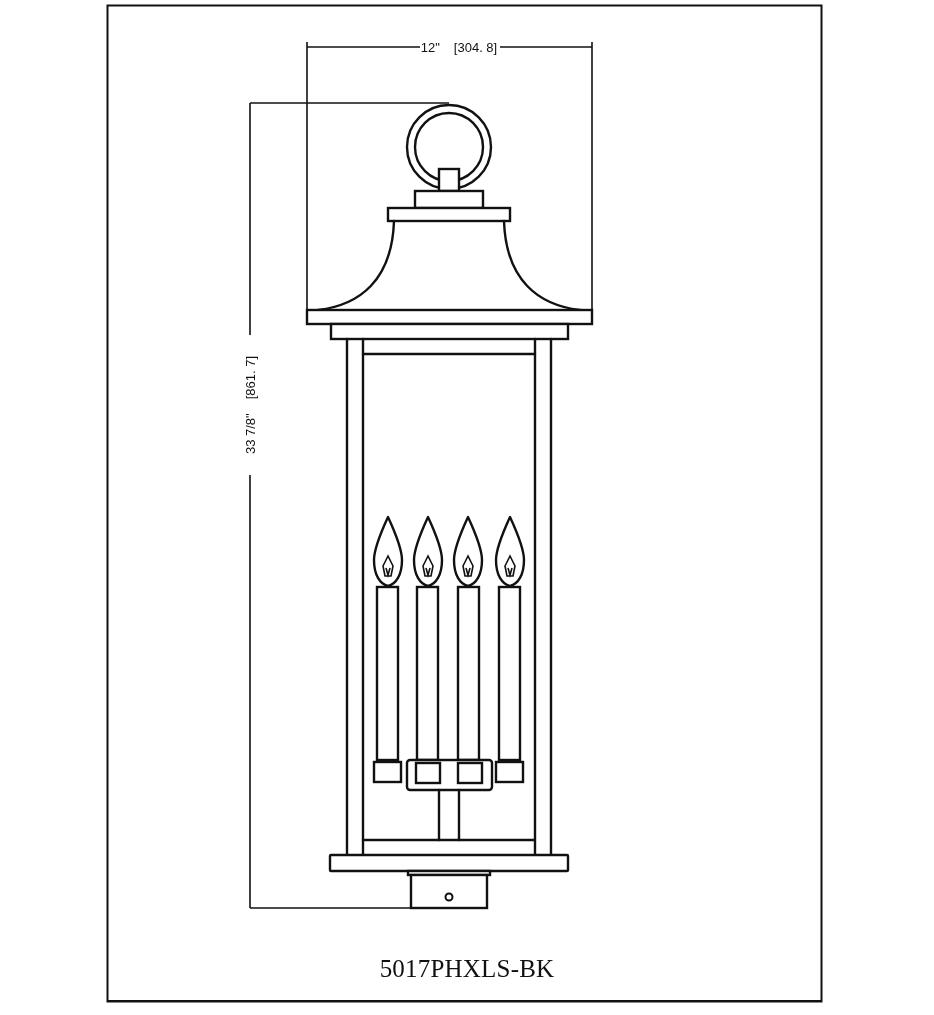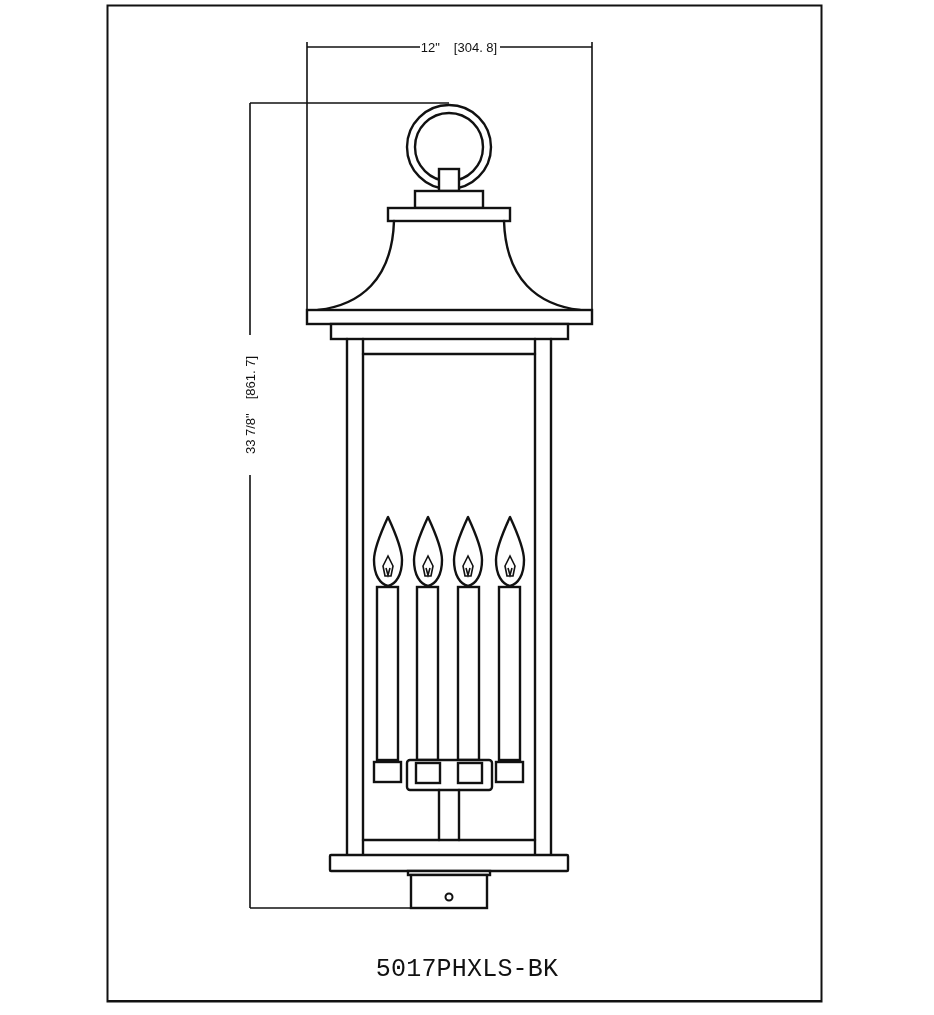--- a/index.html
+++ b/index.html
@@ -2,21 +2,21 @@
 <html><head>
 <meta charset="utf-8">
 <style>
   html, body { margin: 0; padding: 0; background: #ffffff; }
   body { width: 934px; height: 1015px; position: relative; overflow: hidden; font-family: "Liberation Sans", sans-serif; }
   #drawing { position: absolute; left: 0; top: 0; }
   .stroke { fill: none; stroke: #111111; stroke-width: 2.4; stroke-linejoin: round; stroke-linecap: round; }
   .thin { fill: none; stroke: #111111; stroke-width: 1.6; }
   .fillw { fill: #ffffff; stroke: #111111; stroke-width: 2.4; }
   .dimtext { font-family: "Liberation Sans", sans-serif; font-size: 13px; fill: #111111; }
-  .label { position: absolute; left: 0; width: 934px; top: 955px; text-align: center; font-family: Liberation Mono, monospace; font-size: 25px; color: #111111; letter-spacing: 0.2px; }
+  .label { position: absolute; left: 0; width: 934px; top: 955px; text-align: center; font-family: Liberation Serif, serif; font-size: 25px; color: #111111; letter-spacing: 0.2px; }
 </style>
 </head>
 <body>
 
 <svg id="drawing" width="934" height="1015" viewBox="0 0 934 1015" xmlns="http://www.w3.org/2000/svg">
 
   <rect x="107.5" y="5.5" width="714" height="996" fill="none" stroke="#111" stroke-width="2"></rect>
 
   <g>
     <line class="thin" x1="307" y1="47" x2="420" y2="47"></line>

